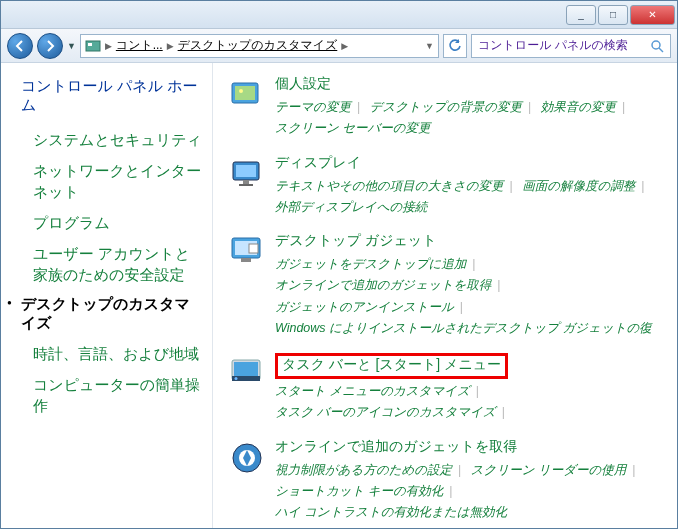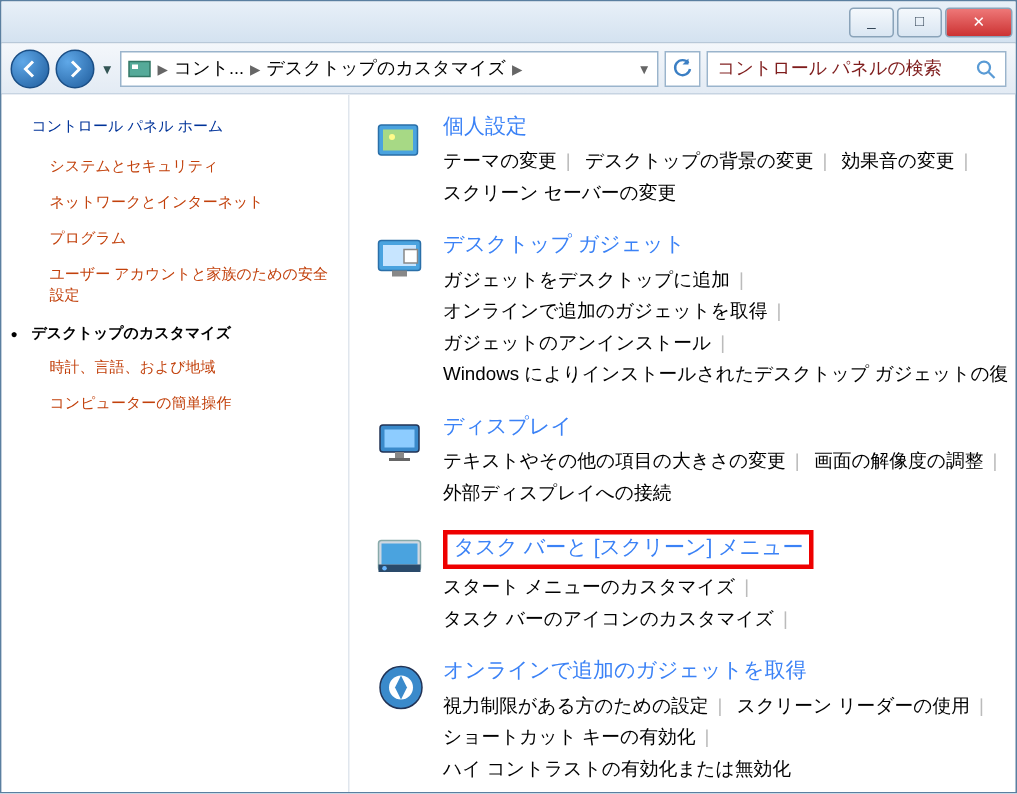--- a/index.html
+++ b/index.html
@@ -5,37 +5,37 @@
   * { box-sizing: border-box; margin: 0; padding: 0; font-family: "Meiryo", "Segoe UI", sans-serif; }
   body { background: #d9e4f1; width: 678px; height: 529px; overflow: hidden; }
   .window { width: 678px; height: 529px; background: #fff; border: 1px solid #5a7fa0; display: flex; flex-direction: column; }
   .titlebar { height: 28px; background: linear-gradient(#e8f0f8,#d4e2f0); display: flex; justify-content: flex-end; align-items: center; padding: 0 2px; border-bottom: 1px solid #b8c8d8; }
   .winbtn { width: 30px; height: 20px; margin-left: 2px; border: 1px solid #8aa3b9; border-radius: 3px; display: flex; align-items: center; justify-content: center; background: linear-gradient(#f4f8fc,#dae6f2); font-size: 10px; color: #2c3e50; cursor: default; }
   .close { background: linear-gradient(#e77,#c33); color: #fff; width: 45px; }
   .navbar { height: 34px; background: linear-gradient(#f4f7fb,#e3ebf4); display: flex; align-items: center; padding: 0 6px; gap: 4px; border-bottom: 1px solid #c7d4e2; }
   .navbtn { width: 26px; height: 26px; border-radius: 50%; background: radial-gradient(circle at 30% 30%, #5fa8e8, #1f5c9c); border: 1px solid #1a4e85; display: flex; align-items: center; justify-content: center; color: #fff; font-size: 14px; }
   .navbtn.fwd { background: radial-gradient(circle at 30% 30%, #5fa8e8, #1f5c9c); }
   .addr { flex: 1; height: 24px; border: 1px solid #9ab4cc; background: #fff; display: flex; align-items: center; padding: 0 4px; font-size: 12px; gap: 4px; overflow: hidden; }
-  .addr .crumb { white-space: nowrap; }
+  .addr .crumb { white-space: nowrap; text-decoration: underline; }
   .addr .sep { color: #666; font-size: 9px; }
   .refresh { width: 24px; height: 24px; border: 1px solid #9ab4cc; background: #fff; display:flex; align-items:center; justify-content:center; color:#3b7fc4; font-size:13px; }
-  .search { width: 200px; height: 24px; border: 1px solid #9ab4cc; background: #fff; font-size: 12px; color: #7f1d1d; padding: 0 6px; display:flex; align-items:center; }
+  .search { width: 200px; height: 24px; border: 1px solid #9ab4cc; background: #fff; font-size: 12px; color: #4c1d95; padding: 0 6px; display:flex; align-items:center; }
   .body { flex: 1; display: flex; overflow: hidden; }
-  .sidebar { width: 232px; background: #fff; border-right: 1px solid #e0e6ed; padding: 14px 10px 0 20px; font-size: 10px; }
+  .sidebar { width: 212px; background: #fff; border-right: 1px solid #e0e6ed; padding: 14px 10px 0 20px; font-size: 15px; }
   .sidebar .h { color: #003399; margin-bottom: 14px; }
-  .sidebar .item { color: #c2410c; margin: 10px 0 10px 12px; line-height: 1.4; cursor: pointer; }
+  .sidebar .item { color: #15803d; margin: 10px 0 10px 12px; line-height: 1.4; cursor: pointer; }
   .sidebar .current { color: #000; font-weight: bold; margin: 10px 0; position: relative; }
   .sidebar .current::before { content: "●"; position: absolute; left: -14px; font-size: 8px; top: 3px; }
   .main { flex: 1; overflow-y: auto; padding: 12px 0 20px 14px; font-size: 12.5px; }
   .cat { display: flex; margin-bottom: 14px; }
   .caticon { width: 40px; height: 40px; flex-shrink: 0; margin-right: 8px; display:flex; align-items:center; justify-content:center; }
   .catbody { flex: 1; }
-  .cattitle { color: #3b82f6; font-size: 14px; margin-bottom: 4px; }
+  .cattitle { color: #15803d; font-size: 14px; margin-bottom: 4px; }
   .links { line-height: 1.7; }
-  .links a { color: #000000; text-decoration: none; cursor: pointer; }
+  .links a { color: #15803d; text-decoration: none; cursor: pointer; font-style: italic; }
   .pipe { color: #bbb; margin: 0 6px; }
   .highlight-box { border: 3px solid #e00; padding: 0 4px 2px; display: inline-block; margin-bottom: 2px; }
   svg { display:block; }
 </style>
 </head>
 <body>
 
 <div class="window">
 
   <div class="titlebar">
@@ -120,68 +120,68 @@
             <a>デスクトップの背景の変更</a><span class="pipe">|</span>
             <a>効果音の変更</a><span class="pipe">|</span><br>
             <a>スクリーン セーバーの変更</a>
           </div>
         </div>
       </div>
 
       <div class="cat">
         <div class="caticon">
           <svg width="36" height="36" viewBox="0 0 36 36">
+              <rect x="4" y="6" width="26" height="18" rx="2" fill="#3a8acb" stroke="#235"></rect>
+              <rect x="7" y="9" width="20" height="12" fill="#8dccff"></rect>
+              <rect x="14" y="24" width="6" height="4" fill="#888"></rect>
+              <rect x="10" y="28" width="14" height="2" fill="#666"></rect>
+            </svg>
+        </div>
+        <div class="catbody">
+          <div class="cattitle">ディスプレイ</div>
+          <div class="links">
+            <a>テキストやその他の項目の大きさの変更</a><span class="pipe">|</span>
+            <a>画面の解像度の調整</a><span class="pipe">|</span><br>
+            <a>外部ディスプレイへの接続</a>
+          </div>
+        </div>
+      </div>
+
+      <div class="cat">
+        <div class="caticon">
+          <svg width="36" height="36" viewBox="0 0 36 36">
               <rect x="3" y="4" width="28" height="20" rx="2" fill="#4aa3df" stroke="#2a6fa8"></rect>
               <rect x="6" y="7" width="22" height="14" fill="#c7e5ff"></rect>
               <rect x="20" y="10" width="9" height="9" fill="#fff" stroke="#888"></rect>
               <rect x="12" y="24" width="10" height="4" fill="#888"></rect>
             </svg>
         </div>
         <div class="catbody">
           <div class="cattitle">デスクトップ ガジェット</div>
           <div class="links">
             <a>ガジェットをデスクトップに追加</a><span class="pipe">|</span><br>
             <a>オンラインで追加のガジェットを取得</a><span class="pipe">|</span><br>
             <a>ガジェットのアンインストール</a><span class="pipe">|</span><br>
             <a>Windows によりインストールされたデスクトップ ガジェットの復</a>
           </div>
         </div>
       </div>
 
       <div class="cat">
         <div class="caticon">
           <svg width="36" height="36" viewBox="0 0 36 36">
-              <rect x="4" y="6" width="26" height="18" rx="2" fill="#3a8acb" stroke="#235"></rect>
-              <rect x="7" y="9" width="20" height="12" fill="#8dccff"></rect>
-              <rect x="14" y="24" width="6" height="4" fill="#888"></rect>
-              <rect x="10" y="28" width="14" height="2" fill="#666"></rect>
-            </svg>
-        </div>
-        <div class="catbody">
-          <div class="cattitle">ディスプレイ</div>
-          <div class="links">
-            <a>テキストやその他の項目の大きさの変更</a><span class="pipe">|</span>
-            <a>画面の解像度の調整</a><span class="pipe">|</span><br>
-            <a>外部ディスプレイへの接続</a>
-          </div>
-        </div>
-      </div>
-
-      <div class="cat">
-        <div class="caticon">
-          <svg width="36" height="36" viewBox="0 0 36 36">
               <rect x="3" y="5" width="28" height="20" rx="2" fill="#cfd8e2" stroke="#8aa"></rect>
               <rect x="5" y="7" width="24" height="14" fill="#4aa3df"></rect>
               <rect x="3" y="21" width="28" height="5" fill="#2a4a6a"></rect>
               <circle cx="7" cy="23.5" r="1.5" fill="#68b6ff"></circle>
             </svg>
         </div>
         <div class="catbody">
           <span class="highlight-box">
-            <span class="cattitle" style="display:inline">タスク バーと [スクリーン] メニュー</span>
+            <span class="cattitle" style="display:inline">タスク バーと [スタート] メニュー</span>
           </span>
           <div class="links">
             <a>スタート メニューのカスタマイズ</a><span class="pipe">|</span><br>
             <a>タスク バーのアイコンのカスタマイズ</a><span class="pipe">|</span><br>
           </div>
         </div>
       </div>
 
       <div class="cat">
         <div class="caticon">

